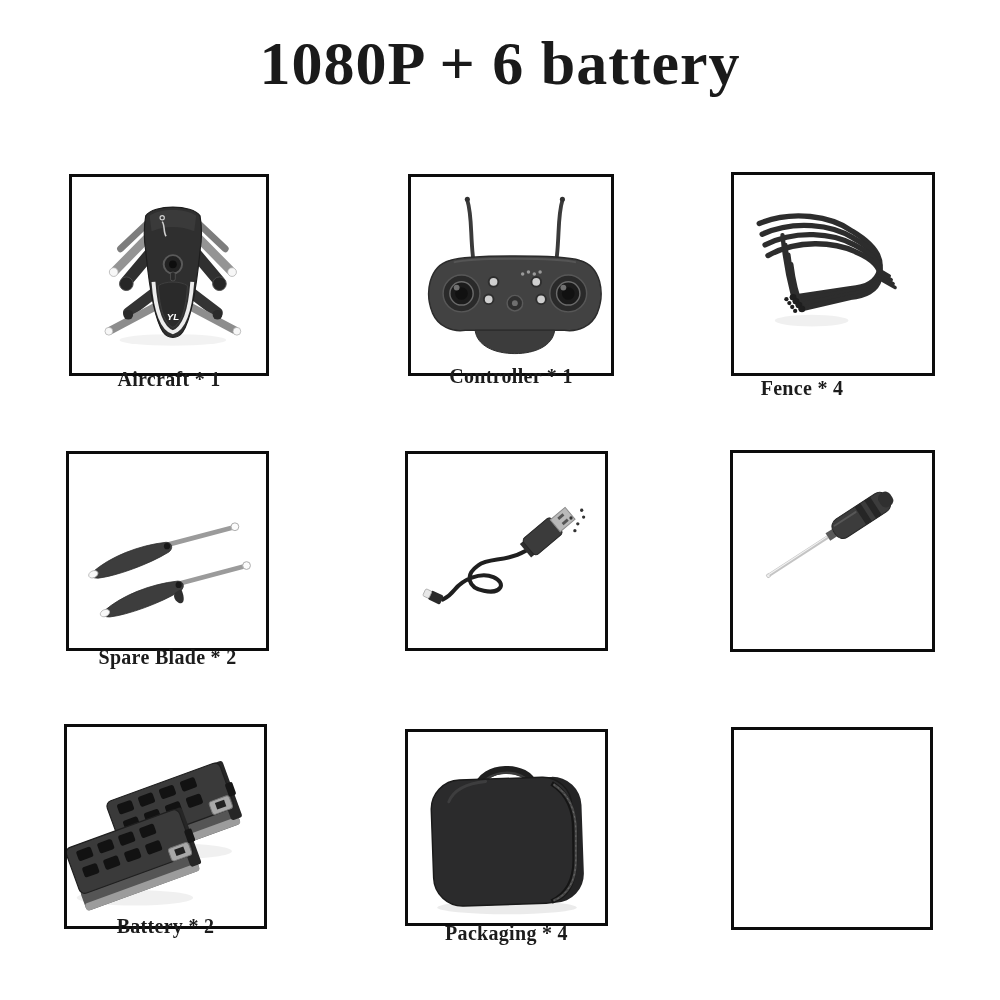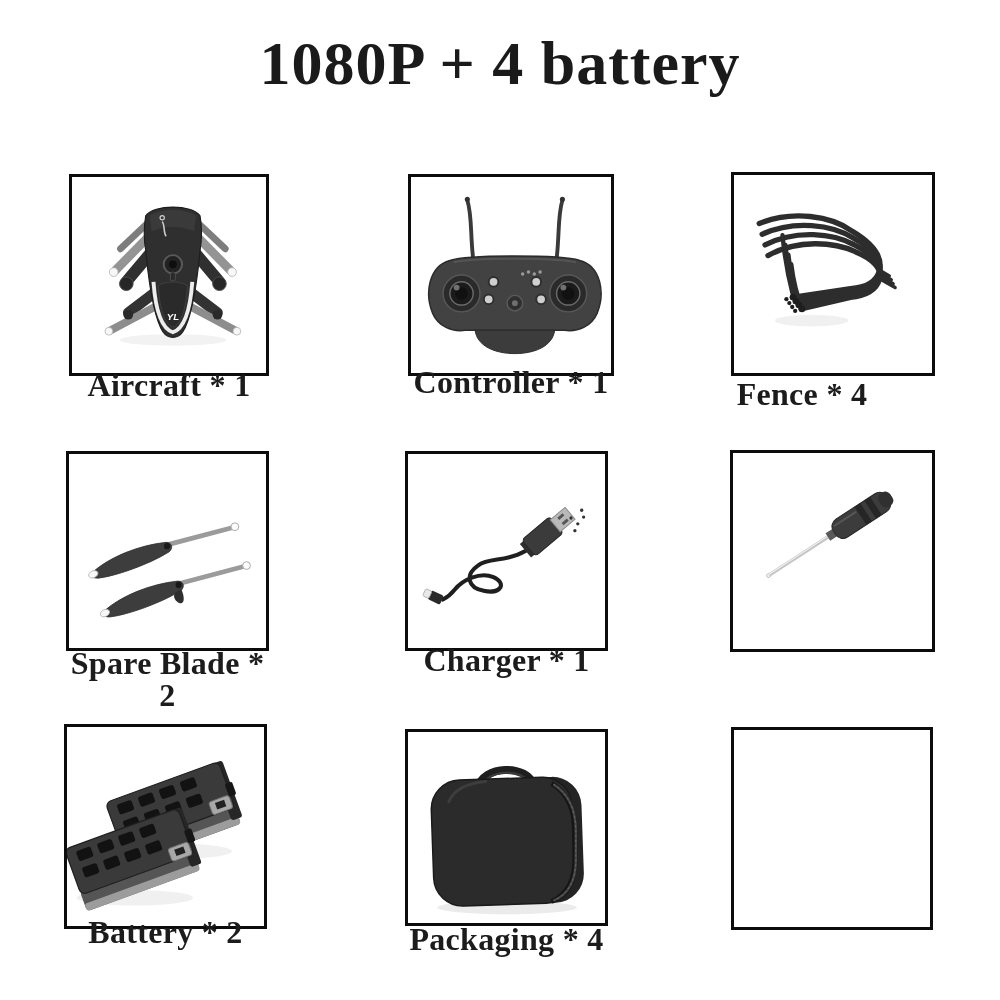--- a/index.html
+++ b/index.html
@@ -2,29 +2,29 @@
 <html><head>
 <meta charset="utf-8">
 <style>
   html,body{margin:0;padding:0;background:#ffffff;}
   #canvas{position:relative;width:1000px;height:1000px;background:#ffffff;overflow:hidden;
           font-family:"Liberation Serif","DejaVu Serif",serif;}
   .title{position:absolute;top:28px;left:0;width:1000px;text-align:center;
          font-size:62px;font-weight:bold;color:#1a1a1a;letter-spacing:1px;}
   .cell{position:absolute;background:#ffffff;border:3px solid #0c0c0c;box-sizing:border-box;margin-top:24px;}
   .cell svg{display:block;width:100%;height:100%;}
-  .cell-label{position:absolute;text-align:center;font-weight:bold;font-size:32px;
+  .cell-label{position:absolute;text-align:center;font-weight:bold;font-size:20px;
               color:#1c1c1c;line-height:1;letter-spacing:0.3px;}
 </style>
 </head>
 <body>
 
 <div id="canvas">
 
-  <div class="title">1080P + 4 battery</div>
+  <div class="title">1080P + 6 battery</div>
 
   <div class="cell" style="left:69px;top:150px;width:200px;height:202px">
     <svg viewBox="0 0 200 202">
       <ellipse cx="104" cy="168" rx="55" ry="6" fill="#000" opacity="0.05"></ellipse>
       <g id="arm-r">
         <path d="M120,38 L158,74" stroke="#7d7d7d" stroke-width="7" stroke-linecap="round"></path>
         <path d="M112,44 L163,96" stroke="#949494" stroke-width="9" stroke-linecap="round"></path>
         <circle cx="165" cy="98" r="4.5" fill="#f7f7f7" stroke="#b0b0b0" stroke-width="0.8"></circle>
         <path d="M110,58 L152,108" stroke="#303030" stroke-width="12" stroke-linecap="round"></path>
         <circle cx="152" cy="110" r="7" fill="#262626" stroke="#4a4a4a" stroke-width="1"></circle>
@@ -148,21 +148,20 @@
         <circle cx="181" cy="65" r="1.7"></circle>
           <circle cx="172" cy="79" r="1.7"></circle>
         <circle cx="179" cy="58" r="1.7"></circle>
       </g>
       <g transform="translate(33,150) rotate(25)">
         <rect x="-12" y="-5" width="14" height="10" rx="2" fill="#2a2a2a"></rect>
         <rect x="-18" y="-4" width="7" height="8" rx="1.5" fill="#e8e8e8" stroke="#aaaaaa" stroke-width="0.8"></rect>
       </g>
     </svg>
   </div>
-  <div class="cell-label" style="left:405px;top:644px;width:203px">Charger * 1</div>
 
   <div class="cell" style="left:730px;top:426px;width:205px;height:202px">
     <svg viewBox="0 0 205 202">
       <g transform="translate(34,128) rotate(-33)">
         <circle cx="3" cy="0" r="2" fill="#efefef" stroke="#bbbbbb" stroke-width="0.8"></circle>
         <line x1="4" y1="0" x2="76" y2="0" stroke="#c4c4c4" stroke-width="3.6"></line>
         <line x1="4" y1="-0.8" x2="76" y2="-0.8" stroke="#f2f2f2" stroke-width="1.2"></line>
         <rect x="76" y="-4.5" width="8" height="9" fill="#5a5a5a"></rect>
         <rect x="84" y="-11" width="66" height="22" rx="9" fill="#3c3c3c" stroke="#262626" stroke-width="1"></rect>
         <rect x="116" y="-11" width="7" height="22" fill="#262626"></rect>

